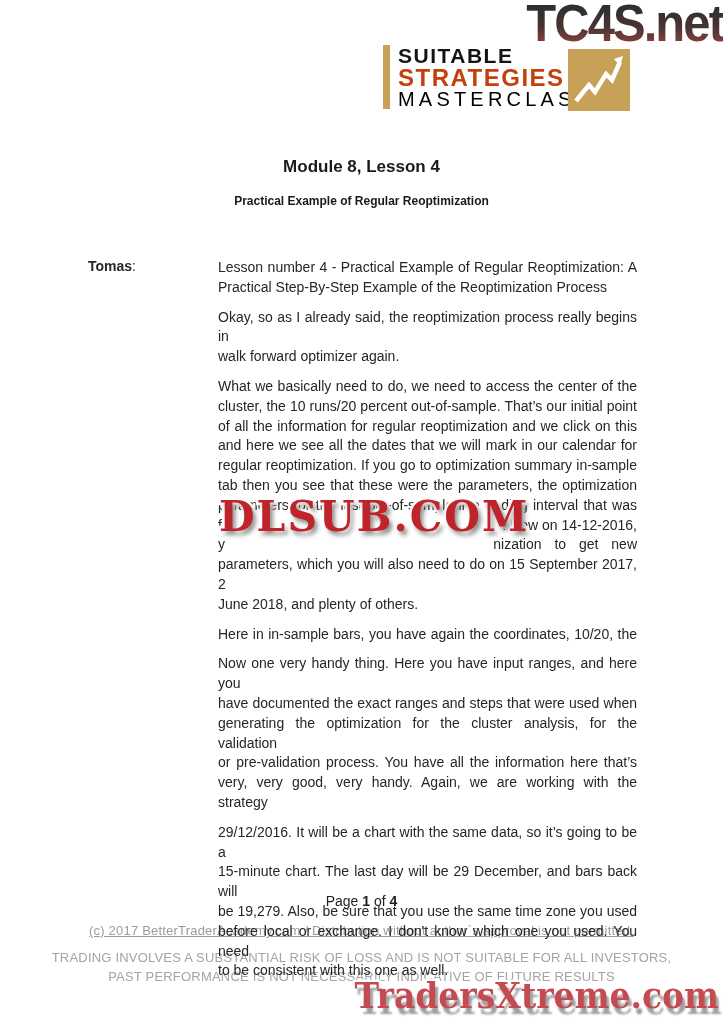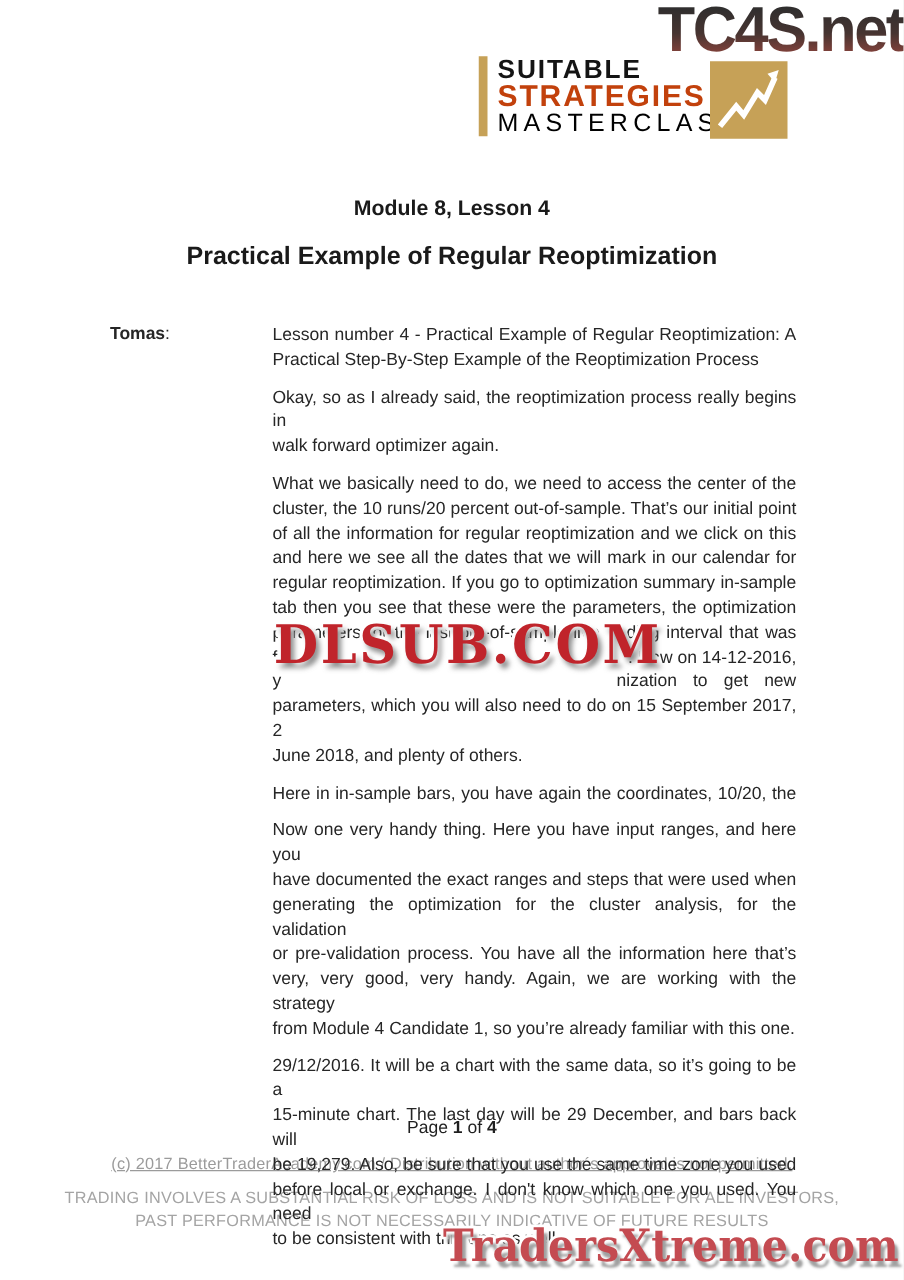--- a/index.html
+++ b/index.html
@@ -38,21 +38,21 @@
   .logo-text{position:absolute;left:15px;top:0;}
   .logo-l1{font-weight:bold;font-size:21px;letter-spacing:1.5px;color:#141414;line-height:23px;}
   .logo-l2{font-weight:bold;font-size:24px;letter-spacing:1.5px;color:#c2410c;line-height:22px;}
   .logo-l3{font-size:20px;letter-spacing:4.2px;color:#000000;line-height:20px;}
   .logo-square{position:absolute;left:185px;top:5px;width:62px;height:62px;background:#c6a157;}
   .logo-square svg{display:block;}
 
   
   .title,.subtitle{position:absolute;left:0;width:100%;text-align:center;font-weight:bold;color:#1a1a1a;}
   .title{top:157px;font-size:17px;}
-  .subtitle{top:194px;font-size:20px;}
+  .subtitle{top:194px;font-size:12px;}
 
   
   .speaker{position:absolute;left:88px;top:258px;font-size:14px;}
   .speaker b{font-weight:bold;}
   .body-col{position:absolute;left:218px;top:258px;width:419px;font-size:14px;line-height:19.8px;z-index:5;}
   .para{margin:0 0 10px 0;}
   .line{text-align:justify;}
   .line.jl{text-align:justify;-moz-text-align-last:justify;text-align-last:justify;}
   .line.split{display:flex;justify-content:space-between;}
   .line.split .frag-r.wide{word-spacing:9px;}
@@ -120,21 +120,20 @@
       </div>
       <div class="para">
         <div class="line jl">Here in in-sample bars, you have again the coordinates, 10/20, the</div>
       </div>
       <div class="para">
         <div class="line jl">Now one very handy thing. Here you have input ranges, and here you</div>
         <div class="line jl">have documented the exact ranges and steps that were used when</div>
         <div class="line jl">generating the optimization for the cluster analysis, for the validation</div>
         <div class="line jl">or pre-validation process. You have all the information here that’s</div>
         <div class="line jl">very, very good, very handy. Again, we are working with the strategy</div>
-        <div class="line">from Module 4 Candidate 1, so you’re already familiar with this one.</div>
       </div>
       <div class="para">
         <div class="line jl">29/12/2016. It will be a chart with the same data, so it’s going to be a</div>
         <div class="line jl">15-minute chart. The last day will be 29 December, and bars back will</div>
         <div class="line jl">be 19,279. Also, be sure that you use the same time zone you used</div>
         <div class="line jl">before local or exchange. I don't know which one you used. You need</div>
         <div class="line">to be consistent with this one as well.</div>
       </div>
     </div>
 

